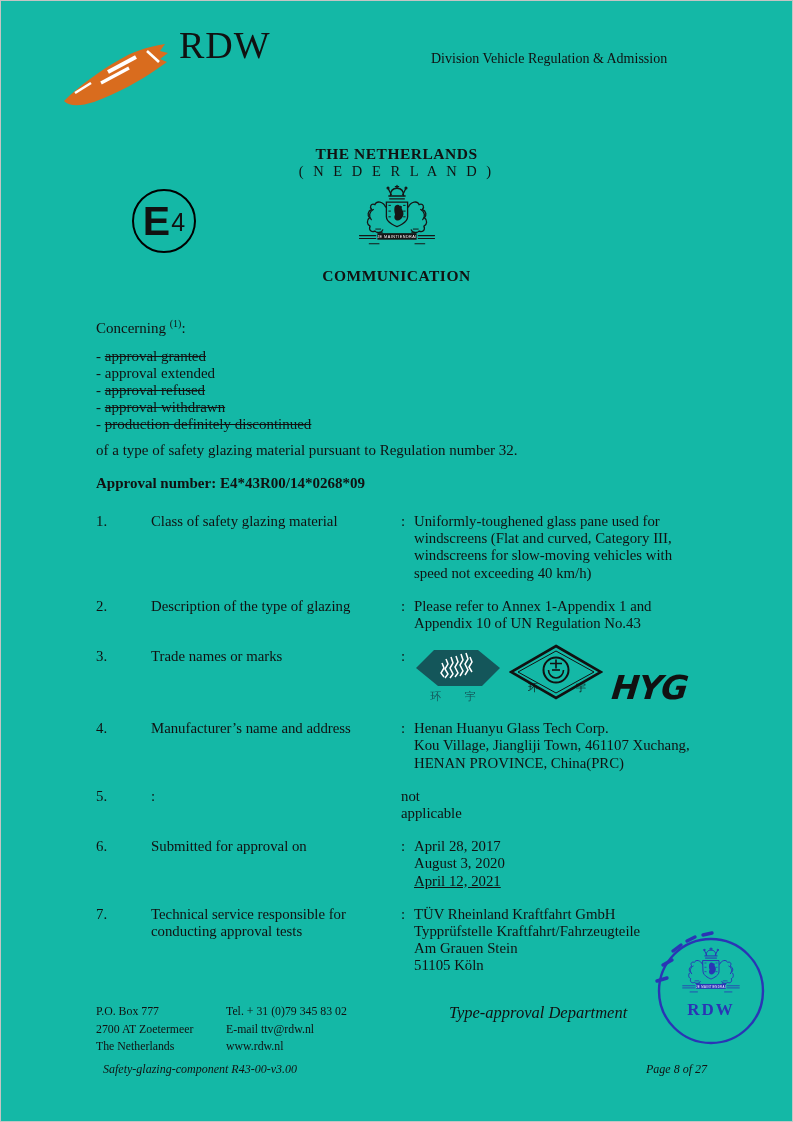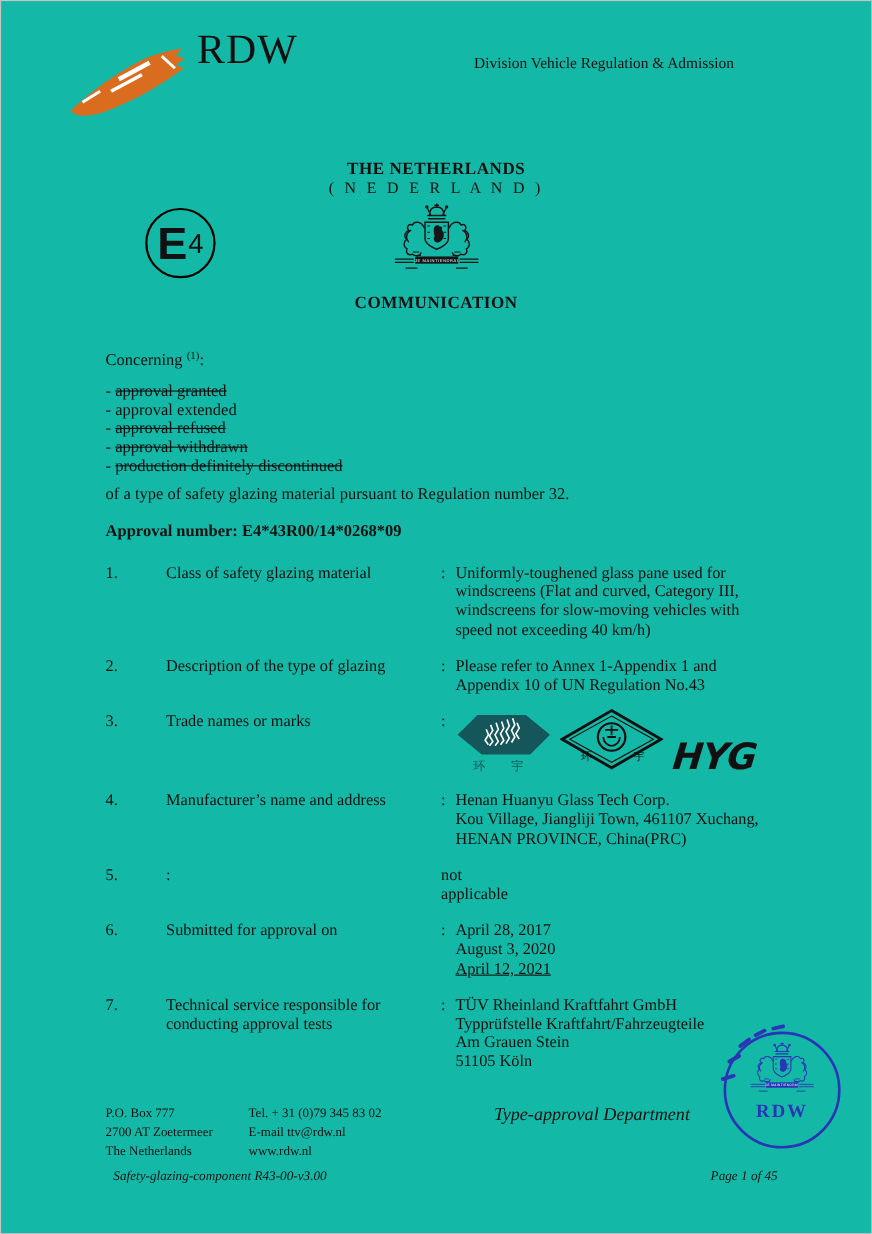--- a/index.html
+++ b/index.html
@@ -249,15 +249,15 @@
       <div>2700 AT Zoetermeer</div>
       <div>The Netherlands</div>
     </div>
   <div class="abs fcol fcol2" id="footer-contact">
       <div>Tel. + 31 (0)79 345 83 02</div>
       <div>E-mail ttv@rdw.nl</div>
       <div>www.rdw.nl</div>
     </div>
   <div class="abs dept">Type-approval Department</div>
   <div class="abs docref">Safety-glazing-component R43-00-v3.00</div>
-  <div class="abs pagenum">Page 1 of 45</div>
+  <div class="abs pagenum">Page 8 of 27</div>
 
 </div>
 
 </body></html>

